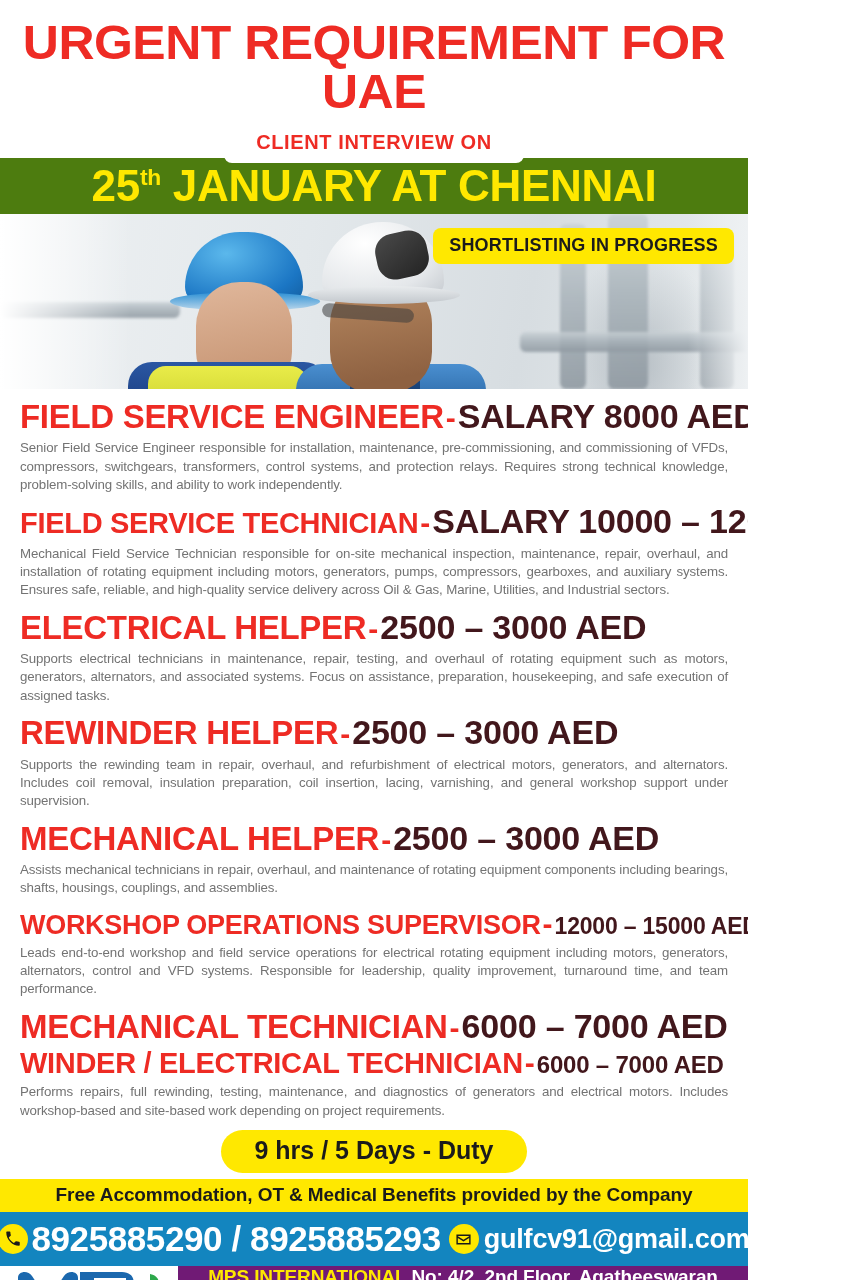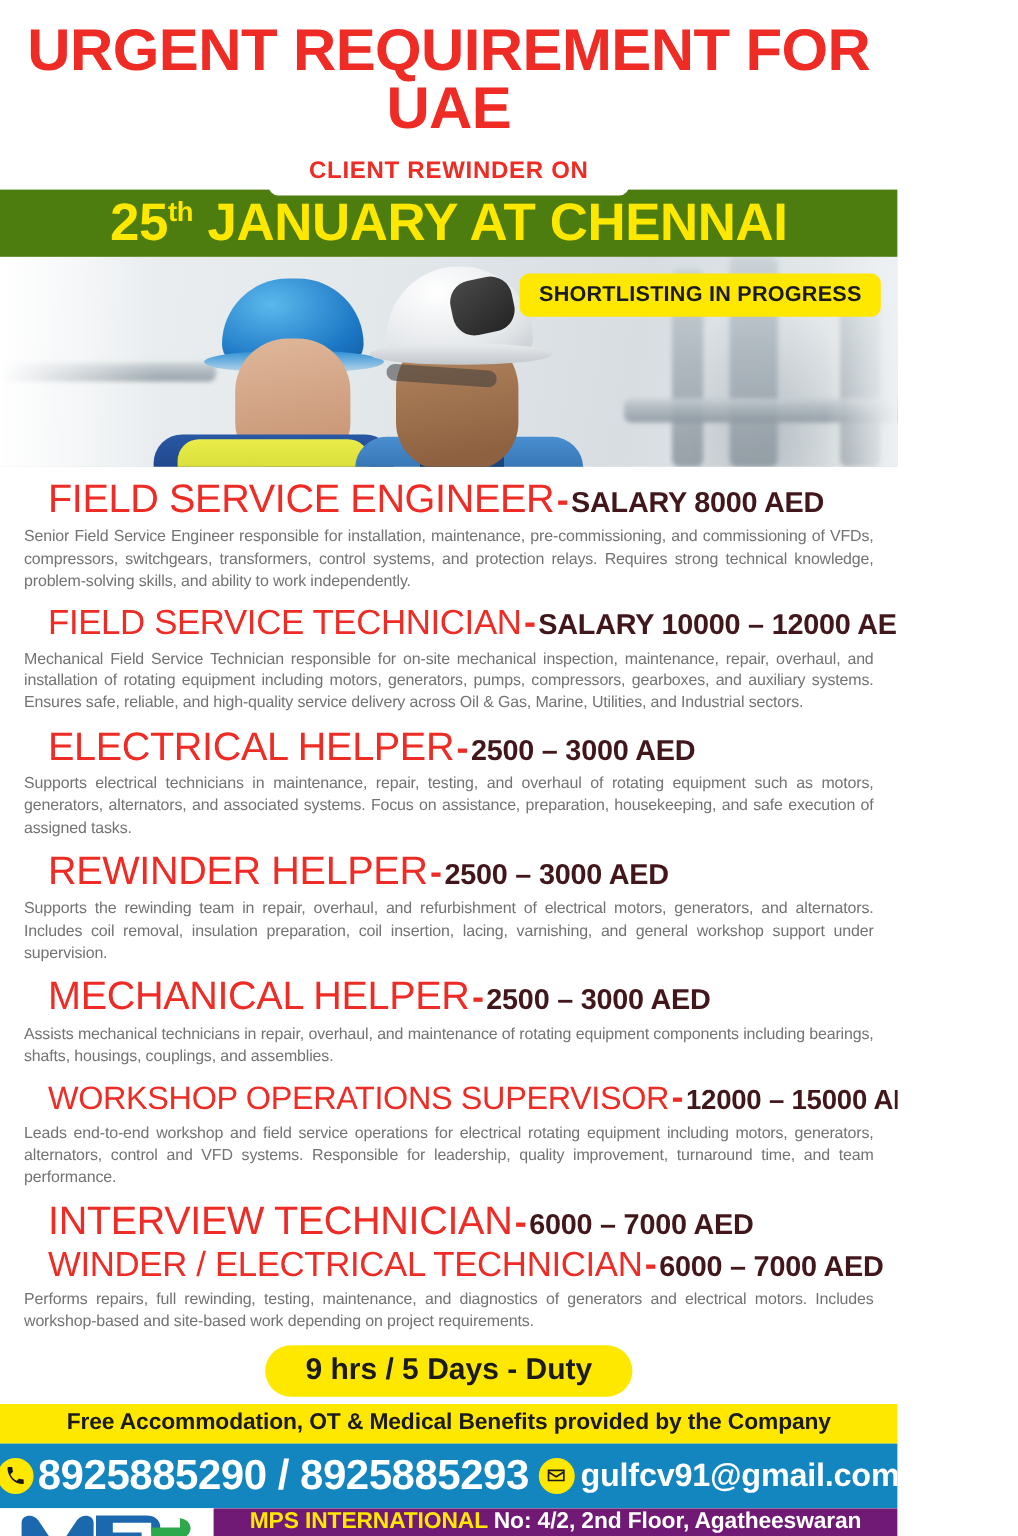--- a/index.html
+++ b/index.html
@@ -221,40 +221,39 @@
   }
   .job {
     margin-bottom: 3px;
   }
   .job-head {
     line-height: 1.04;
     white-space: nowrap;
   }
   .job-title {
     color: #EE2B24;
-    font-weight: normal;
+    font-weight: bold;
     font-size: 33px;
     letter-spacing: -0.3px;
     transform: scaleX(1);
     display: inline;
-    margin-left: 20px;
   }
   .job-title.sm {
     font-size: 29px;
   }
   .job-dash {
     color: #EE2B24;
     font-weight: bold;
     font-size: 30px;
     padding: 0 2px;
   }
   .job-salary {
     color: #42171C;
     font-weight: bold;
-    font-size: 24px;
+    font-size: 34px;
     letter-spacing: -0.2px;
     display: inline;
   }
   .job-desc {
     color: #737373;
     font-size: 13.3px;
     line-height: 1.38;
     margin-top: 5px;
     margin-bottom: 10px;
     text-align: justify;
@@ -378,21 +377,21 @@
 </style>
 </head>
 <body>
 
 <div class="poster">
 
   <div>
     <div class="hdr-title">URGENT REQUIREMENT FOR UAE</div>
 
     <div class="client-band">
-      <div class="client-badge">CLIENT REWINDER ON</div>
+      <div class="client-badge">CLIENT INTERVIEW ON</div>
     </div>
 
     <div class="red-band">
       <div class="badge-notch"></div>
       <div class="red-band-inner"><span>25</span><sup>th</sup><span> JANUARY AT CHENNAI</span></div>
     </div>
   </div>
 
   <div class="photo">
     <div class="photo-bg"></div>
@@ -449,21 +448,21 @@
       <div class="job-head"><span class="job-title">MECHANICAL HELPER</span><span class="job-dash">-</span><span class="job-salary">2500 – 3000 AED</span></div>
       <div class="job-desc">Assists mechanical technicians in repair, overhaul, and maintenance of rotating equipment components including bearings, shafts, housings, couplings, and assemblies.</div>
     </div>
 
     <div class="job">
       <div class="job-head"><span class="job-title sm" style="font-size:27px">WORKSHOP OPERATIONS SUPERVISOR</span><span class="job-dash">-</span><span class="job-salary" style="font-size:23px">12000 – 15000 AED</span></div>
       <div class="job-desc">Leads end-to-end workshop and field service operations for electrical rotating equipment including motors, generators, alternators, control and VFD systems. Responsible for leadership, quality improvement, turnaround time, and team performance.</div>
     </div>
 
     <div class="job">
-      <div class="job-head"><span class="job-title">INTERVIEW TECHNICIAN</span><span class="job-dash">-</span><span class="job-salary">6000 – 7000 AED</span></div>
+      <div class="job-head"><span class="job-title">MECHANICAL TECHNICIAN</span><span class="job-dash">-</span><span class="job-salary">6000 – 7000 AED</span></div>
     </div>
 
     <div class="job">
       <div class="job-head"><span class="job-title sm">WINDER / ELECTRICAL TECHNICIAN</span><span class="job-dash">-</span><span class="job-salary" style="font-size:24px">6000 – 7000 AED</span></div>
       <div class="job-desc">Performs repairs, full rewinding, testing, maintenance, and diagnostics of generators and electrical motors. Includes workshop-based and site-based work depending on project requirements.</div>
     </div>
 
   </div>
 
   <div class="duty-wrap">

